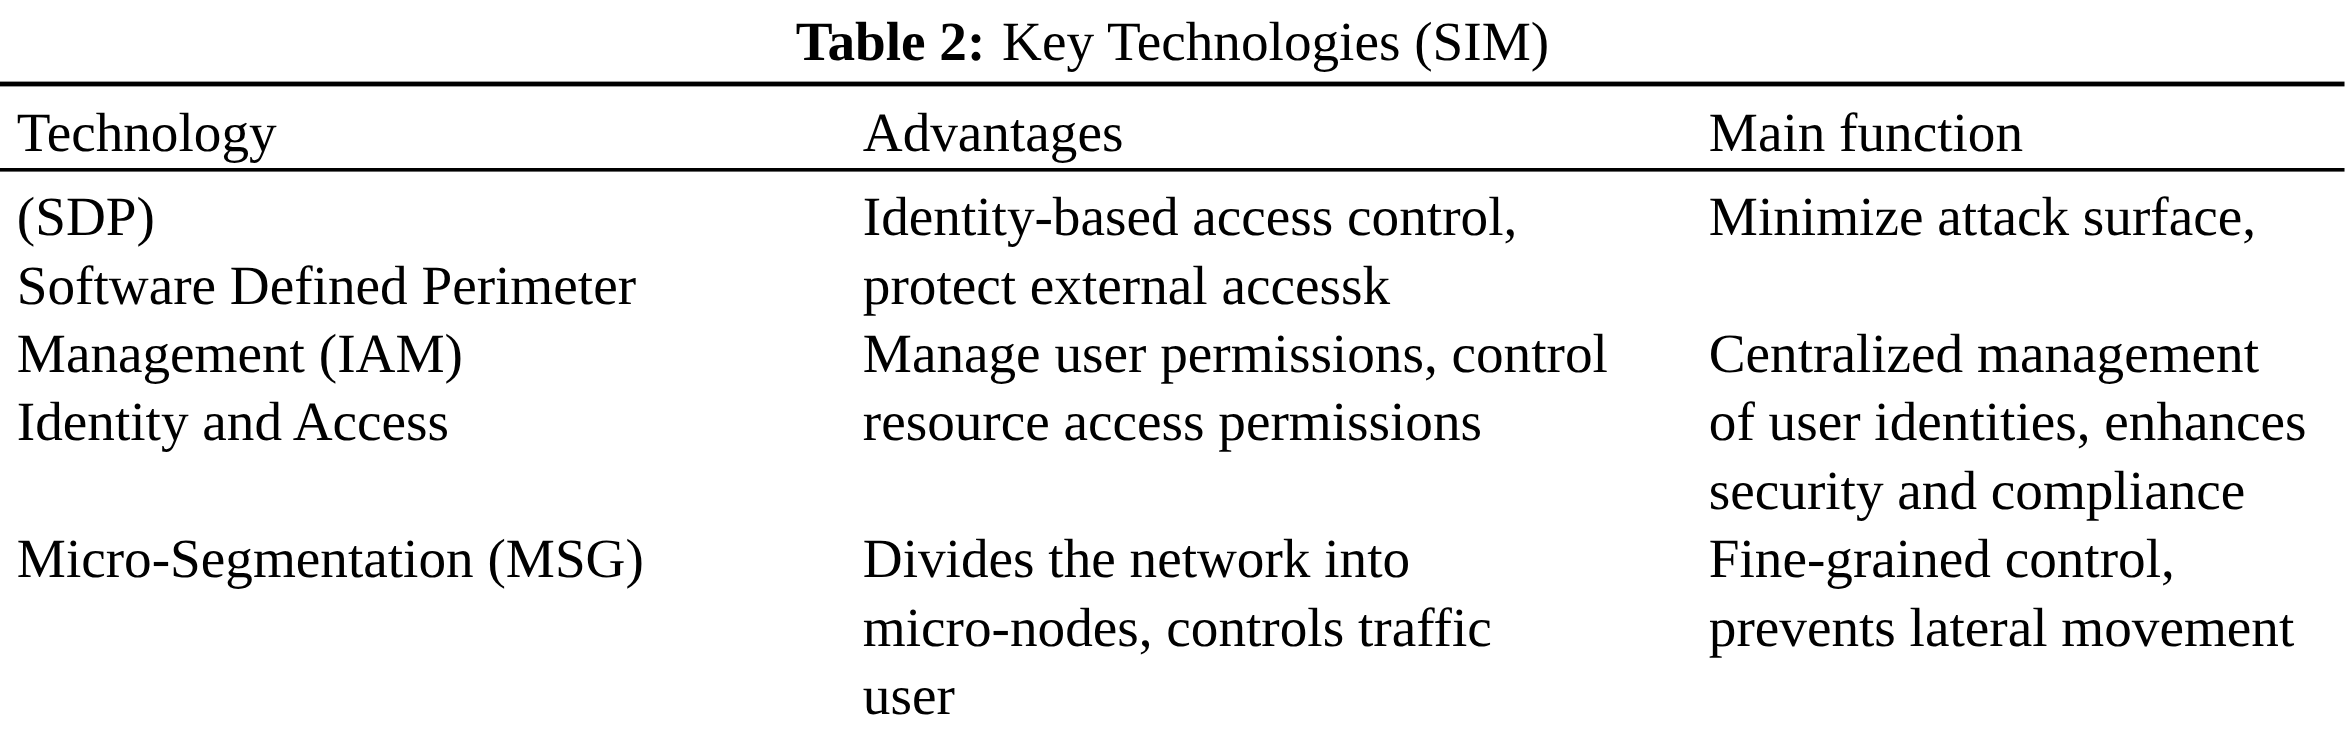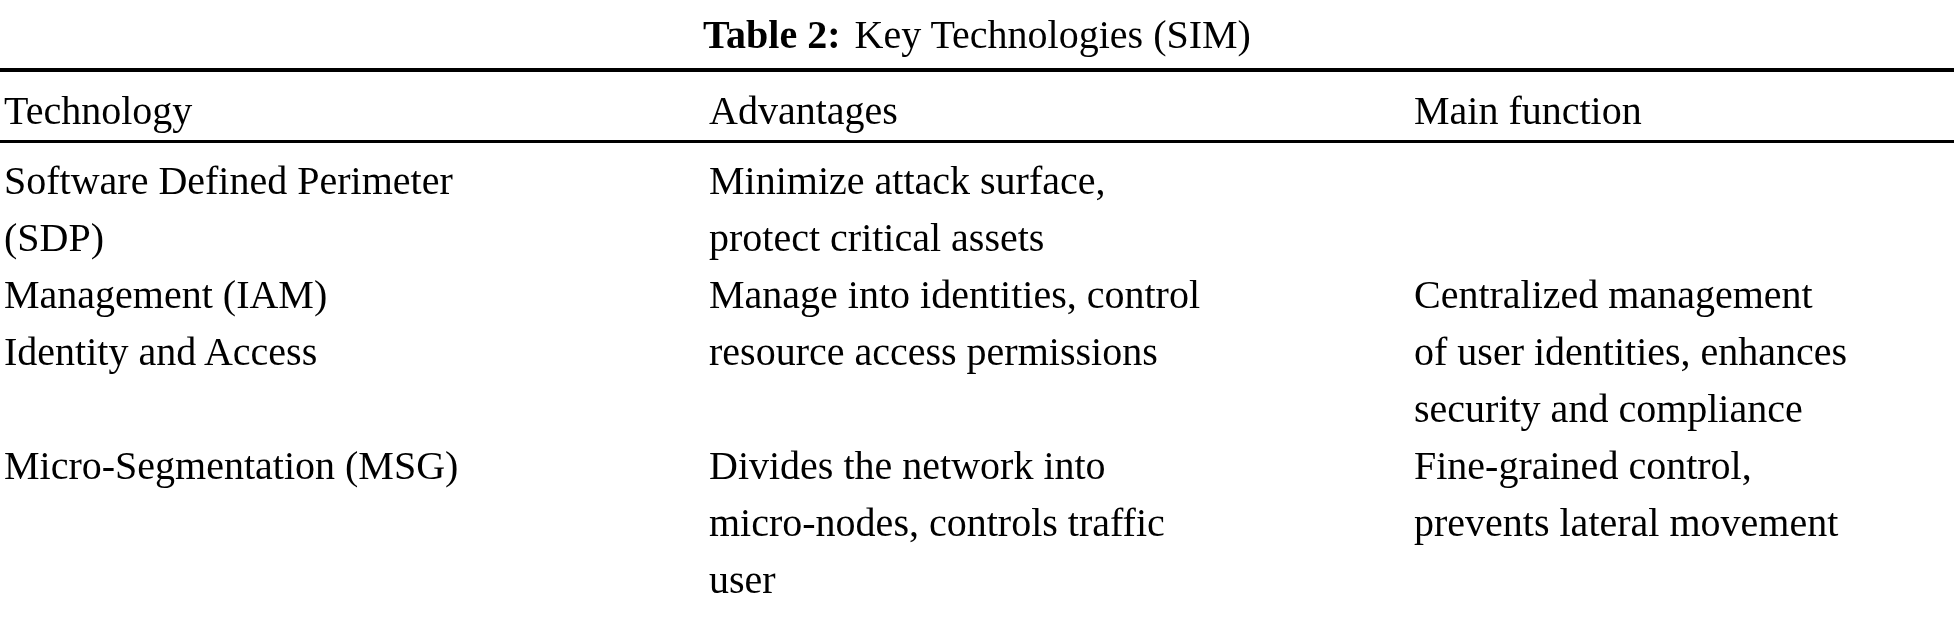--- a/index.html
+++ b/index.html
@@ -4,21 +4,21 @@
 <style>
   * { box-sizing: border-box; }
   html, body { margin: 0; padding: 0; background: #ffffff; }
   .page {
     position: relative;
     width: 1954px;
     height: 600px;
     background: #ffffff;
     color: #000000;
     font-family: "Liberation Serif", "DejaVu Serif", serif;
-    font-size: 40px;
+    font-size: 46px;
     overflow: hidden;
   }
   .caption {
     height: 68px;
     padding-top: 6px;
     line-height: 57px;
     text-align: center;
     white-space: nowrap;
   }
   .caption .cap-label {
@@ -36,21 +36,21 @@
   }
   .thead {
     padding: 10px 0 1px 0;
     border-bottom: 3px solid #000000;
     line-height: 57px;
   }
   .tbody {
     padding-top: 9px;
   }
   .cell {
-    padding-left: 4px;
+    padding-left: 14px;
     padding-right: 6px;
     line-height: 57px;
   }
   .line { line-height: 57px; white-space: nowrap; }
 </style>
 </head>
 <body>
 
 <div class="page">
 
@@ -63,36 +63,39 @@
     <div class="row thead">
       <div class="cell">Technology</div>
       <div class="cell">Advantages</div>
       <div class="cell">Main function</div>
     </div>
 
     <div class="tbody">
 
       <div class="row">
         <div class="cell">
+          <div class="line">(SDP)</div>
           <div class="line">Software Defined Perimeter</div>
-          <div class="line">(SDP)</div>
+        </div>
+        <div class="cell">
+          <div class="line">Identity-based access control,</div>
+          <div class="line">protect external accessk</div>
         </div>
         <div class="cell">
           <div class="line">Minimize attack surface,</div>
-          <div class="line">protect critical assets</div>
         </div>
       </div>
 
       <div class="row">
         <div class="cell">
           <div class="line">Management (IAM)</div>
           <div class="line">Identity and Access</div>
         </div>
         <div class="cell">
-          <div class="line">Manage into identities, control</div>
+          <div class="line">Manage user permissions, control</div>
           <div class="line">resource access permissions</div>
         </div>
         <div class="cell">
           <div class="line">Centralized management</div>
           <div class="line">of user identities, enhances</div>
           <div class="line">security and compliance</div>
         </div>
       </div>
 
       <div class="row">

